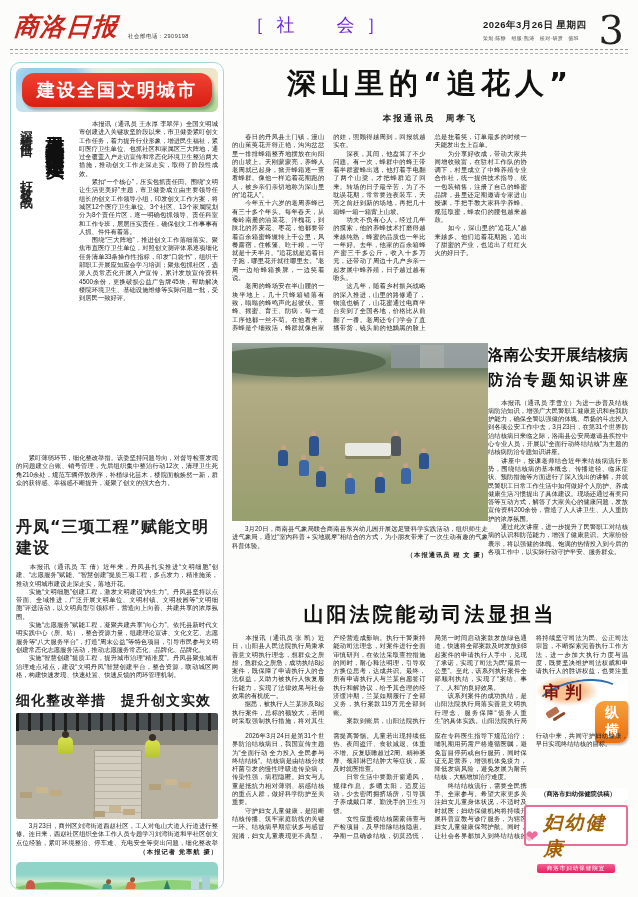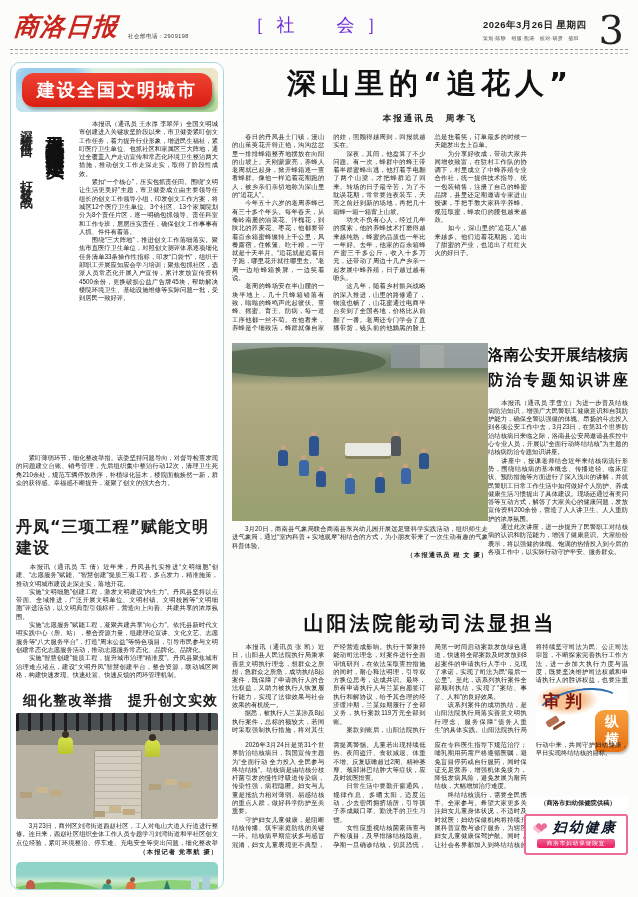--- a/index.html
+++ b/index.html
@@ -46,21 +46,21 @@
   .kicker span { writing-mode:vertical-rl; font-size:12.5px; font-weight:bold; letter-spacing:4px; color:#222; }
   .kicker .k2 { margin-top:30px; }
   .vhead { writing-mode:vertical-rl; font-size:19px; font-weight:900; letter-spacing:1.5px;
            width:36px; flex:none; margin:0 5px 0 2px; color:#111; line-height:36px;
            font-family:"DejaVu Sans",sans-serif; }
   .a1body { flex:1; min-width:0; overflow:hidden; }
   .a1cont { margin-top:4px; height:56px; overflow:hidden; }
   .lh2 { font-size:16px; font-weight:900; margin:7px 0 4px 0; letter-spacing:1px;
          font-family:"DejaVu Sans",sans-serif; }
   .a2body { height:124px; overflow:hidden; }
-  .lh3 { text-align:right; font-size:14px; font-weight:900; margin:5px 0 3px 0; letter-spacing:1px;
+  .lh3 { text-align:left; font-size:14px; font-weight:900; margin:5px 0 3px 0; letter-spacing:1px;
          font-family:"DejaVu Sans",sans-serif; }
   .photo2 { height:106px; position:relative; overflow:hidden; border-radius:2px;
             background:linear-gradient(180deg,#4a4f52 0 16%,#8e8b80 16% 30%,#b8b2a2 30% 100%); }
   .photo2 .fence { position:absolute; left:0; top:0; width:100%; height:17%;
             background:repeating-linear-gradient(90deg,#1d1d1d 0 3px,transparent 3px 12px); }
   .photo2 .path { position:absolute; left:39%; top:36%; width:23%; height:64%;
             background:repeating-linear-gradient(0deg,#d3cdc0 0 6px,#b9b3a5 6px 7px); outline:1px solid #a39d8e; }
   .worker { position:absolute; width:15px; height:17px; border-radius:5px 5px 2px 2px;
             background:linear-gradient(#d9e24b,#b9c531); }
   .worker::before { content:""; position:absolute; left:4px; top:-6px; width:7px; height:7px;
@@ -106,21 +106,21 @@
            background:#c9a183; }
   .kid:nth-of-type(odd) { background:#2d548f; }
   .kd1{left:18%;top:60%;} .kd2{left:26%;top:66%;} .kd3{left:33%;top:72%;} .kd4{left:44%;top:76%;}
   .kd5{left:56%;top:75%;} .kd6{left:66%;top:70%;} .kd7{left:73%;top:62%;} .kd8{left:62%;top:52%;height:20px;background:#50565c;}
   .kd9{left:30%;top:52%;height:20px;background:#6b4f3f;}
   .caption1 { margin-top:4px; }
   .luonan { flex:1; min-width:0; display:flex; flex-direction:column; }
   .luonan-h { font-size:15.5px; font-weight:900; line-height:1.6; text-align:justify; text-align-last:justify;
            font-family:"DejaVu Sans",sans-serif; color:#111; }
   .luonan-b { flex:1; margin-top:6px; overflow:hidden; }
-  .sec-h { text-align:center; font-size:20px; font-weight:900; letter-spacing:3px; margin-top:9px;
+  .sec-h { text-align:center; font-size:20px; font-weight:900; letter-spacing:3px; 
            font-family:"DejaVu Sans",sans-serif; color:#111; }
   .court { position:relative; }
   .court-b { margin-top:6px; height:92px; overflow:hidden; column-count:4; column-gap:9px; column-fill:auto; }
   
   .badge { position:absolute; right:0; bottom:-6px; width:92px; height:58px; background:#fff; }
   .badge .glow { position:absolute; left:0; top:2px; width:62px; height:30px;
            background:radial-gradient(ellipse at center,#f7c392 0 40%,transparent 72%); }
   .badge .swoosh { position:absolute; left:-2px; top:6px; width:92px; height:48px; border:2.5px solid transparent;
            border-top-color:var(--swoosh_blue,#2f6fb0); border-radius:50%; transform:rotate(-10deg); }
   .badge .w1 { position:absolute; left:7px; top:7px; font-size:17px; font-weight:900; letter-spacing:5px;
@@ -136,21 +136,21 @@
   .health { position:relative; }
   .health-b { margin-top:6px; height:114px; overflow:hidden; column-count:4; column-gap:9px; column-fill:auto; }
   .supply { position:absolute; right:0; bottom:45px; width:100px; background:#fff; font-size:6.3px;
            font-weight:bold; text-align:center; padding:2px 0; }
   .logo-box { position:absolute; right:0; bottom:0; width:104px; height:41px; background:#fff;
            border:2px solid var(--pink,#ee6a99); border-radius:3px; display:flex; flex-direction:column;
            align-items:center; padding-top:3px; }
   .logo-row { display:flex; align-items:center; gap:5px; }
   .logo-heart { color:var(--pink,#ee6a99); font-size:15px; line-height:14px;
            text-shadow:-3px 2px 0 rgba(238,106,153,.45); }
-  .logo-title { color:#0f172a; font-weight:900; font-size:14px; font-style:italic; letter-spacing:2px;
+  .logo-title { color:#a16207; font-weight:900; font-size:19px; font-style:italic; letter-spacing:2px;
            font-family:"DejaVu Serif",serif; }
   .logo-bar { margin-top:2px; background:linear-gradient(#f06292,#e91e63); color:#fff; font-size:5.5px;
            padding:1px 10px; border-radius:2px; letter-spacing:1px; }
 </style>
 </head>
 <body>
 
 <div class="page">
 
   <div class="mast">

